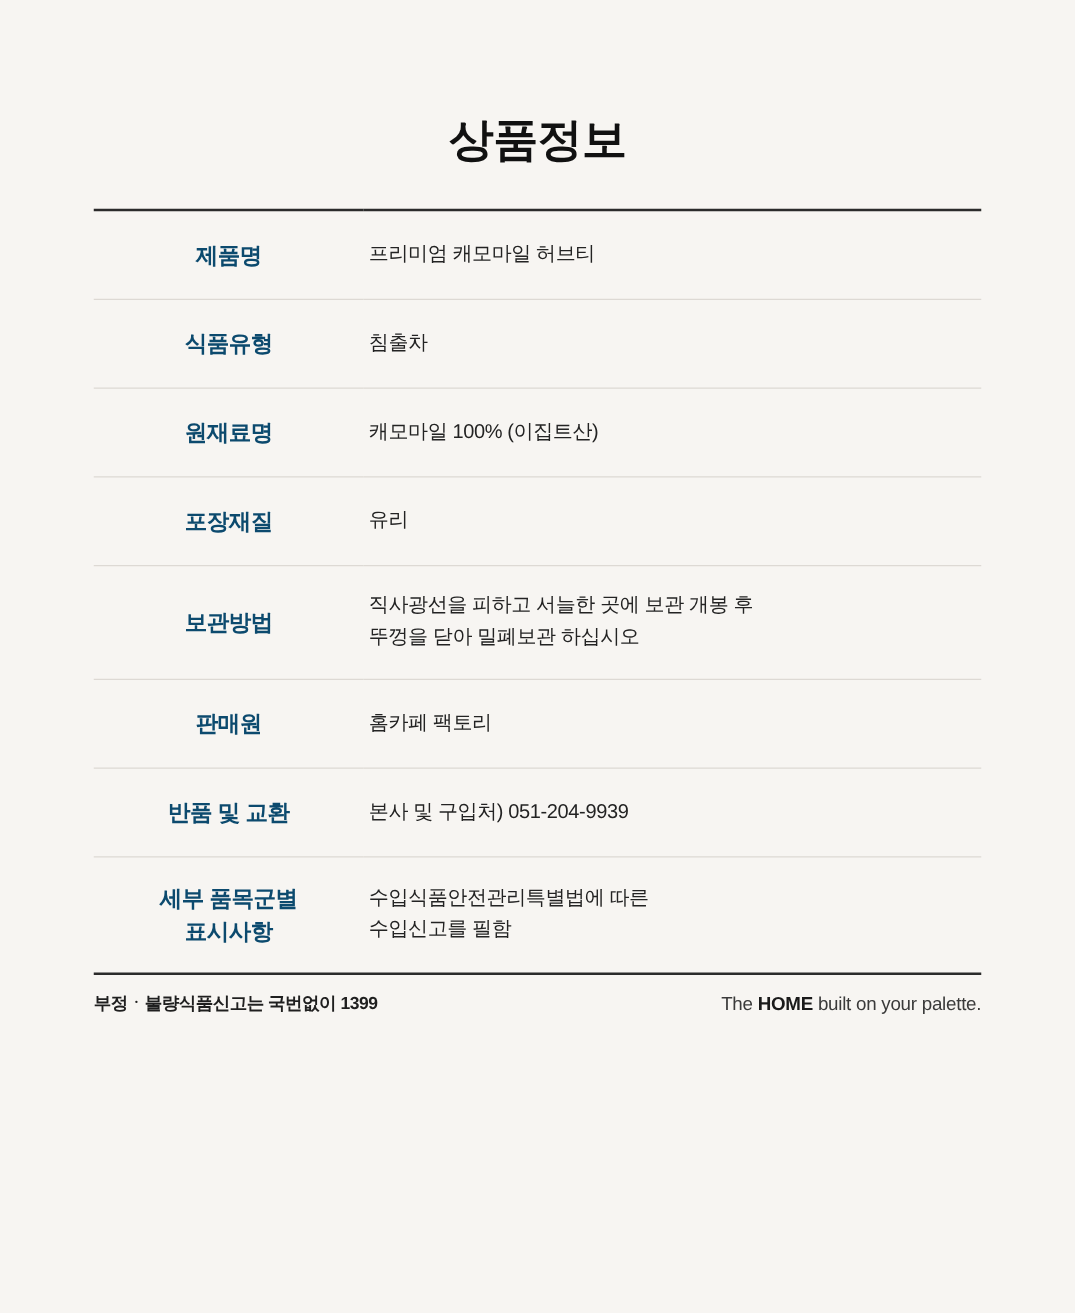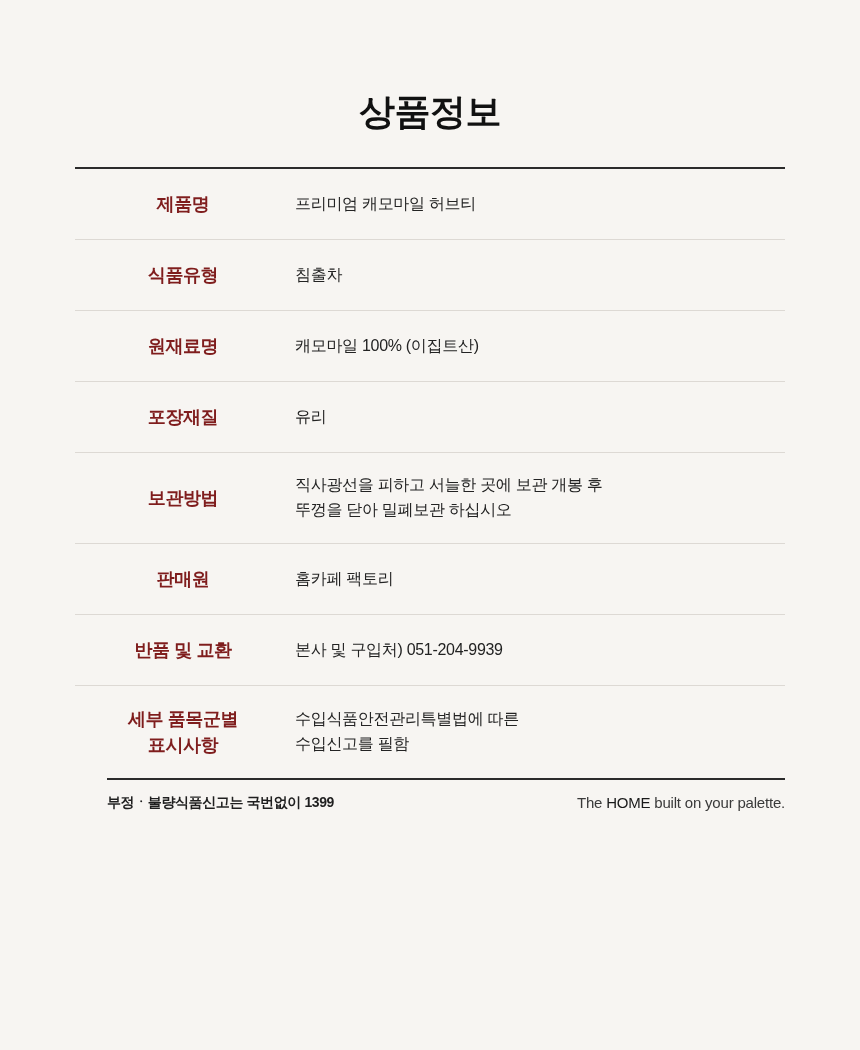--- a/index.html
+++ b/index.html
@@ -43,21 +43,21 @@
   }
   .spec-table td {
     vertical-align: middle;
     padding: 0;
   }
   td.label {
     width: 200px;
     text-align: center;
     font-size: 18px;
     font-weight: bold;
-    color: #7f1d1d;
+    color: #0c4a6e;
     line-height: 1.45;
     padding: 22px 8px;
     letter-spacing: -0.4px;
   }
   td.value {
     font-size: 16px;
     font-weight: normal;
     color: #232323;
     line-height: 1.55;
     padding: 22px 0 22px 4px;
@@ -68,38 +68,37 @@
     padding-top: 20px;
     padding-bottom: 20px;
   }
   .value-line {
     display: block;
   }
   .footer {
     margin-top: 0;
     border-top: 2px solid #2b2b2b;
     display: flex;
-    align-items: flex-start;
+    align-items: flex-end;
     justify-content: space-between;
     padding-top: 14px;
-    margin-left: 32px;
   }
   .footer-left {
     font-size: 14px;
     font-weight: bold;
     color: #1f1f1f;
     letter-spacing: -0.4px;
   }
   .footer-right {
     font-size: 15px;
     color: #3a3a3a;
     letter-spacing: -0.2px;
   }
   .footer-right .brand {
-    font-weight: normal;
+    font-weight: bold;
     color: #1a1a1a;
   }
 </style>
 </head>
 <body>
 
 <div class="page">
 
   <h1 class="title">상품정보</h1>
 

